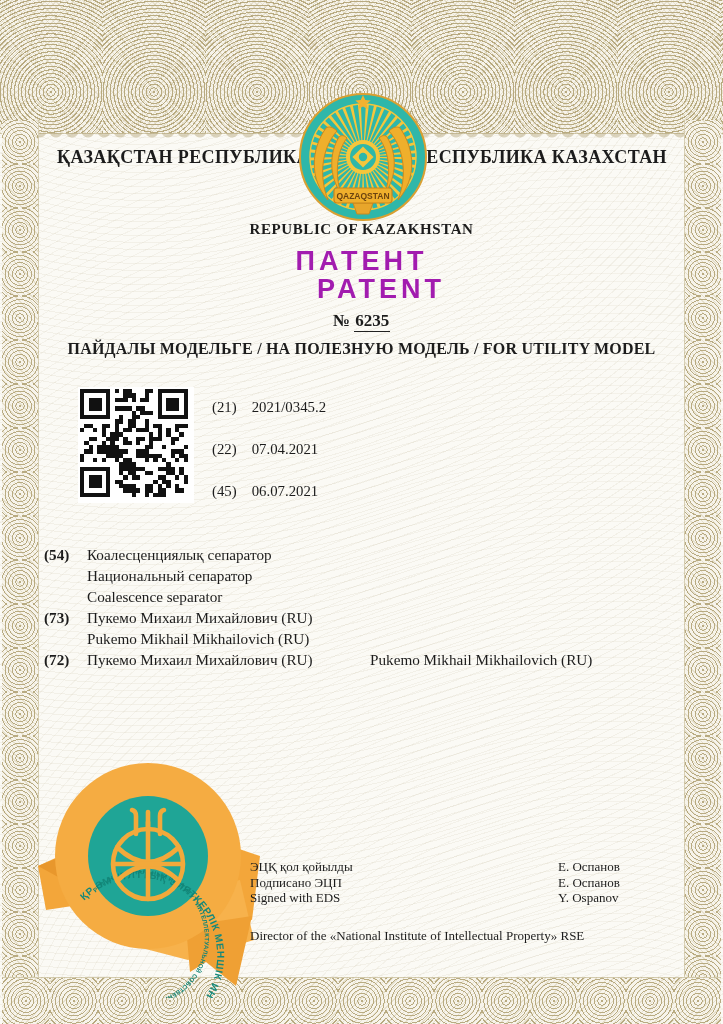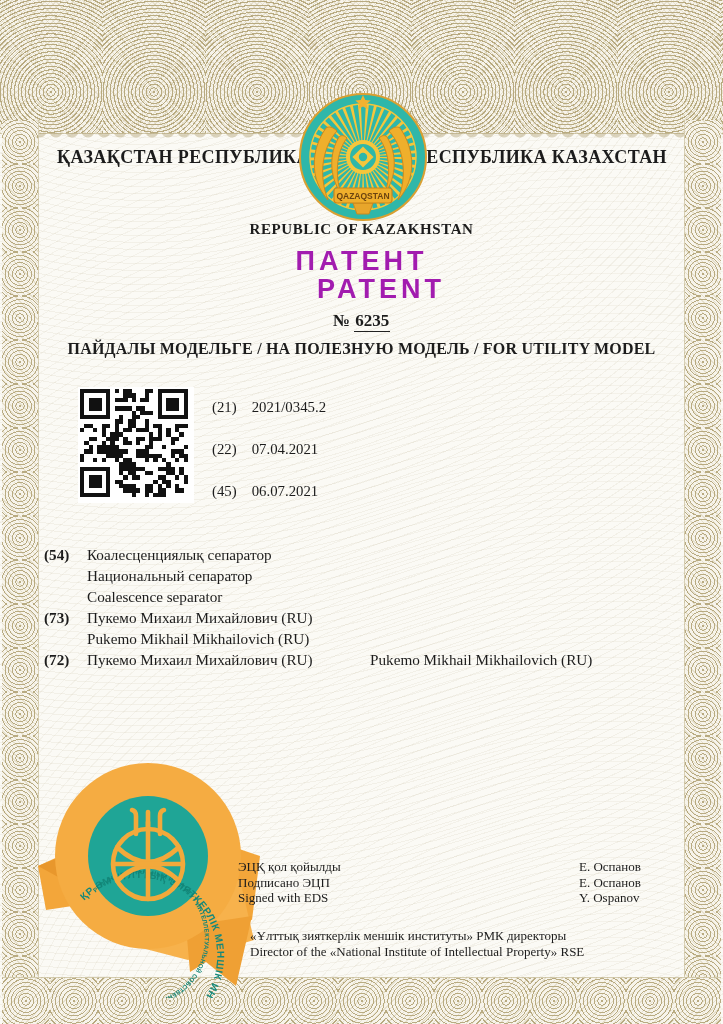--- a/index.html
+++ b/index.html
@@ -59,22 +59,22 @@
   .inid .val{margin-left:15px;}
   .i21{top:399px;} .i22{top:441px;} .i45{top:483px;}
   .block{position:absolute;left:44px;font-size:15.2px;line-height:21px;}
   .block .code{position:absolute;left:0;top:0;font-weight:bold;text-align:right;}
   .block .lines{margin-left:43px;}
   .bk54{top:544px;} .bk73{top:607px;} .bk72{top:649px;}
   .bk72 .right-col{position:absolute;left:326px;top:0;white-space:nowrap;}
   
   .seal{position:absolute;left:38px;top:758px;}
   
-  .sig-labels{position:absolute;left:238px;top:859px;font-size:13px;line-height:15.6px;}
-  .sig-names{position:absolute;left:579px;top:859px;font-size:13px;line-height:15.6px;}
+  .sig-labels{position:absolute;left:250px;top:859px;font-size:13px;line-height:15.6px;}
+  .sig-names{position:absolute;left:558px;top:859px;font-size:13px;line-height:15.6px;}
   .director{position:absolute;left:250px;top:928px;font-size:13px;line-height:15.8px;white-space:nowrap;}
 </style>
 </head>
 <body>
 
 <div class="page">
   <div class="watermark"></div>
   <div class="b-top"></div>
   <div class="b-side b-left"></div>
   <div class="b-side b-right"></div>
@@ -399,16 +399,15 @@
     <div>Подписано ЭЦП</div>
     <div>Signed with EDS</div>
   </div>
   <div class="sig-names">
     <div>Е. Оспанов</div>
     <div>Е. Оспанов</div>
     <div>Y. Ospanov</div>
   </div>
 
   <div class="director">
-    <div>«Ұлттық зияткерлік меншік институты» РМК директоры</div>
     <div>Director of the «National Institute of Intellectual Property» RSE</div>
   </div>
 </div>
 
 </body></html>

